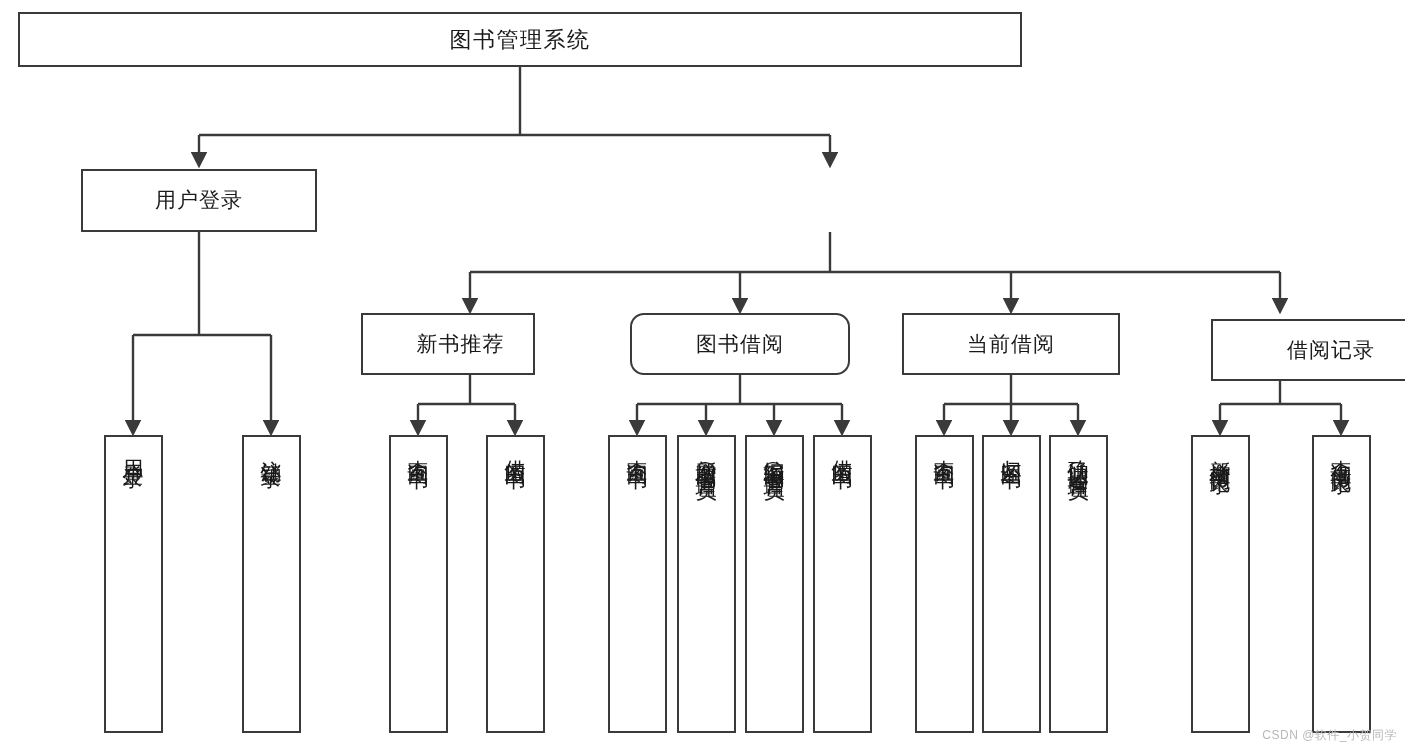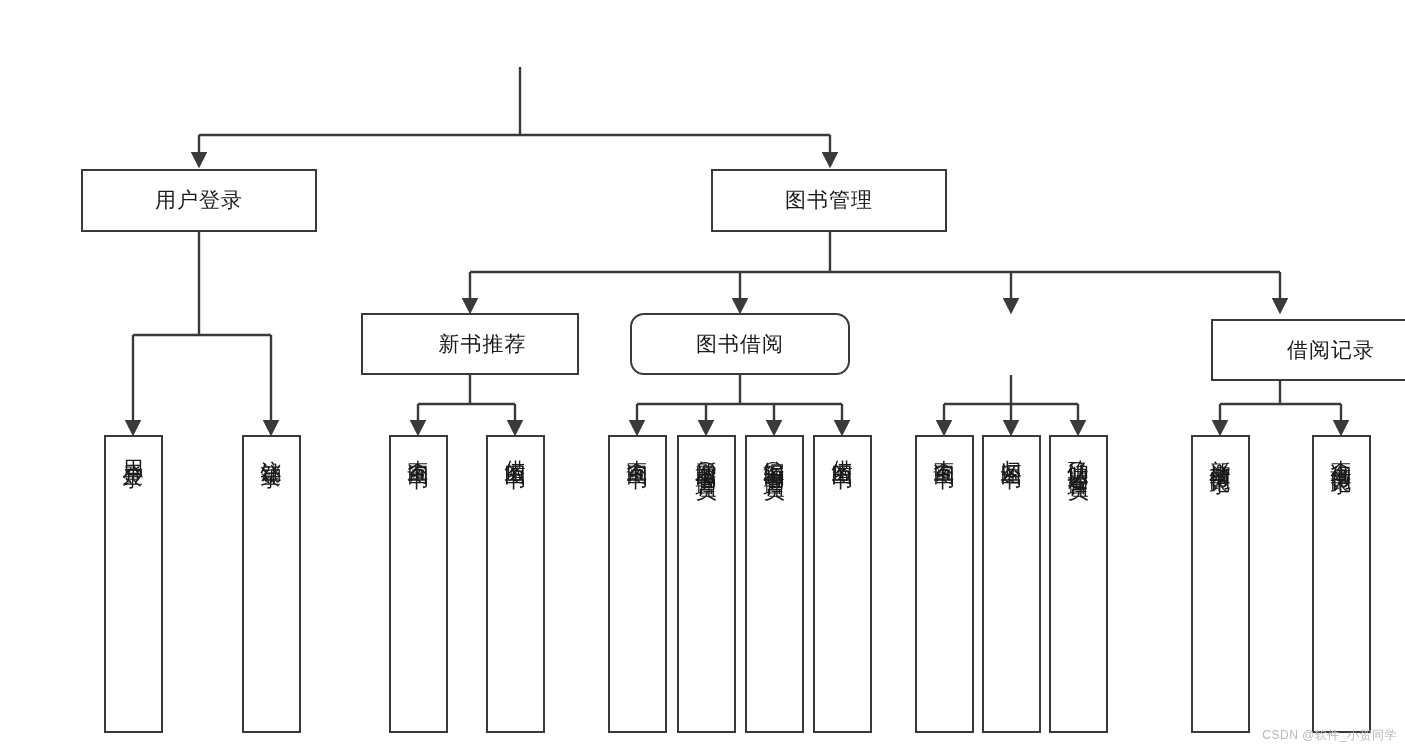--- a/index.html
+++ b/index.html
@@ -124,34 +124,37 @@
       <path d="M 1011 404 L 1011 428" marker-end="url(#arrow)"></path>
       <path d="M 1078 404 L 1078 428" marker-end="url(#arrow)"></path>
 
       <path d="M 1280 375 L 1280 404"></path>
       <path d="M 1220 404 L 1341 404"></path>
       <path d="M 1220 404 L 1220 428" marker-end="url(#arrow)"></path>
       <path d="M 1341 404 L 1341 428" marker-end="url(#arrow)"></path>
     </g>
   </svg>
 
+  <div class="node horiz root" style="left:18px; top:12px; width:1004px; height:55px;">
+    <span class="node-label">图书管理系统</span>
+  </div>
 
   <div class="node horiz" style="left:81px; top:169px; width:236px; height:63px;">
     <span class="node-label">用户登录</span>
   </div>
-  <div class="node horiz" style="left:711px; top:169px; width:236px; height:63px;">
-    <span class="node-label">图书管理</span>
-  </div>
-
-  <div class="node horiz" style="left:361px; top:313px; width:218px; height:62px;padding-left:25px;">
+
+  <div class="node horiz" style="left:361px; top:313px; width:174px; height:62px;padding-left:25px;">
     <span class="node-label">新书推荐</span>
   </div>
   <div class="node horiz" style="left:630px; top:313px; width:220px; height:62px;border-radius:14px;">
     <span class="node-label">图书借阅</span>
   </div>
+  <div class="node horiz" style="left:902px; top:313px; width:218px; height:62px;">
+    <span class="node-label">当前借阅</span>
+  </div>
   <div class="node horiz" style="left:1211px; top:313px; width:240px; height:62px;margin-top:6px;">
     <span class="node-label">借阅记录</span>
   </div>
 
   <div class="node vert" style="left:104px; top:435px; width:59px; height:298px;">
     <span class="node-label">用户登录</span>
   </div>
   <div class="node vert" style="left:242px; top:435px; width:59px; height:298px;">
     <span class="node-label">注销登录</span>
   </div>

